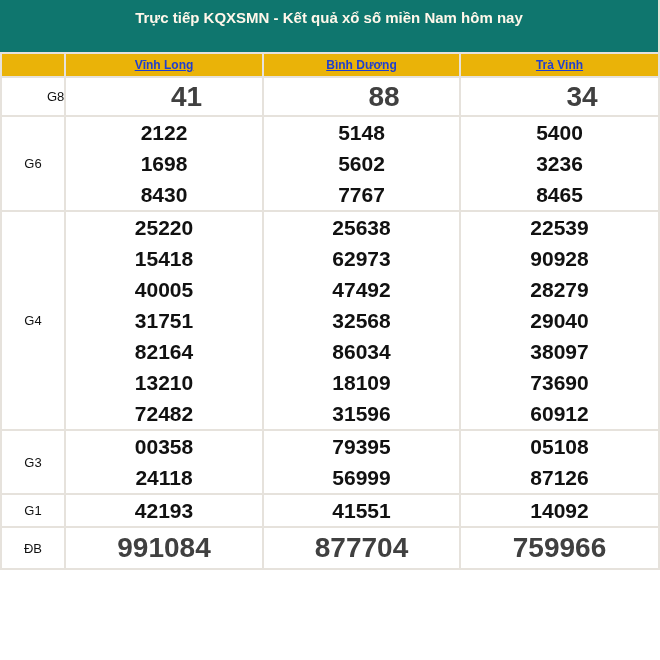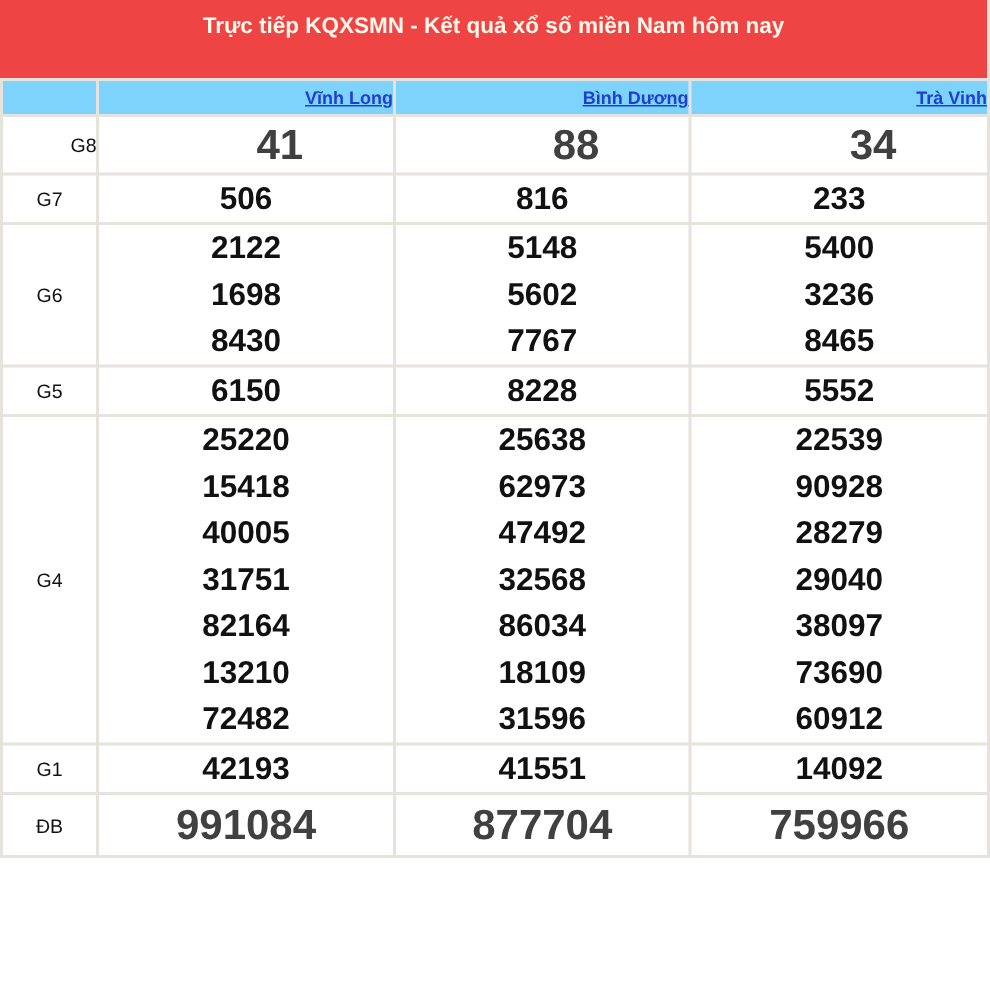--- a/index.html
+++ b/index.html
@@ -3,21 +3,21 @@
 <meta charset="utf-8">
 <style>
   html, body { margin: 0; padding: 0; }
   body {
     width: 660px; height: 660px; overflow: hidden;
     background: #ffffff;
     font-family: "Liberation Sans", sans-serif;
   }
   .wrap { width: 658px; border-right: 2px solid #e8e3d6; }
   .banner {
-    background: #ef4444;
+    background: #0f766e;
     height: 52px;
     text-align: center;
     color: #fff7ea;
     box-sizing: border-box;
     padding-top: 9px;
   }
   .banner .title { font-size: 15px; font-weight: bold; line-height: 18px; }
   .banner .crumbs { font-size: 14px; line-height: 18px; margin-top: 1px; }
   .banner a { color: #fff7ea; text-decoration: underline; }
   .banner .sep { padding: 0 3px; }
@@ -29,24 +29,23 @@
   col.c0 { width: 64px; }
   col.c1 { width: 198px; }
   col.c2 { width: 197px; }
   col.c3 { width: 199px; }
   th, td {
     border: 2px solid #e6e2dc;
     text-align: center;
     padding: 0;
   }
   thead th {
-    background: #7dd3fc;
+    background: #eab308;
     height: 22px;
     font-size: 12px;
-    text-align: right;
   }
   thead th a { color: #1f3fd0; font-weight: bold; text-decoration: underline; }
   td.label { font-size: 13px; color: #111; }
   td .num {
     display: block;
     font-weight: bold;
     font-size: 21px;
     line-height: 31px;
     color: #111;
   }
@@ -85,59 +84,35 @@
             <span class="num red">41</span>
           </td>
           <td>
             <span class="num red">88</span>
           </td>
           <td>
             <span class="num red">34</span>
           </td>
         </tr>
         <tr>
-          <td class="label">G7</td>
-          <td>
-            <span class="num">506</span>
-          </td>
-          <td>
-            <span class="num">816</span>
-          </td>
-          <td>
-            <span class="num">233</span>
-          </td>
-        </tr>
-        <tr>
           <td class="label">G6</td>
           <td>
             <span class="num">2122</span>
             <span class="num">1698</span>
             <span class="num">8430</span>
           </td>
           <td>
             <span class="num">5148</span>
             <span class="num">5602</span>
             <span class="num">7767</span>
           </td>
           <td>
             <span class="num">5400</span>
             <span class="num">3236</span>
             <span class="num">8465</span>
-          </td>
-        </tr>
-        <tr>
-          <td class="label">G5</td>
-          <td>
-            <span class="num">6150</span>
-          </td>
-          <td>
-            <span class="num">8228</span>
-          </td>
-          <td>
-            <span class="num">5552</span>
           </td>
         </tr>
         <tr>
           <td class="label">G4</td>
           <td>
             <span class="num">25220</span>
             <span class="num">15418</span>
             <span class="num">40005</span>
             <span class="num">31751</span>
             <span class="num">82164</span>
@@ -157,20 +132,35 @@
             <span class="num">22539</span>
             <span class="num">90928</span>
             <span class="num">28279</span>
             <span class="num">29040</span>
             <span class="num">38097</span>
             <span class="num">73690</span>
             <span class="num">60912</span>
           </td>
         </tr>
         <tr>
+          <td class="label">G3</td>
+          <td>
+            <span class="num">00358</span>
+            <span class="num">24118</span>
+          </td>
+          <td>
+            <span class="num">79395</span>
+            <span class="num">56999</span>
+          </td>
+          <td>
+            <span class="num">05108</span>
+            <span class="num">87126</span>
+          </td>
+        </tr>
+        <tr>
           <td class="label">G1</td>
           <td>
             <span class="num">42193</span>
           </td>
           <td>
             <span class="num">41551</span>
           </td>
           <td>
             <span class="num">14092</span>
           </td>

